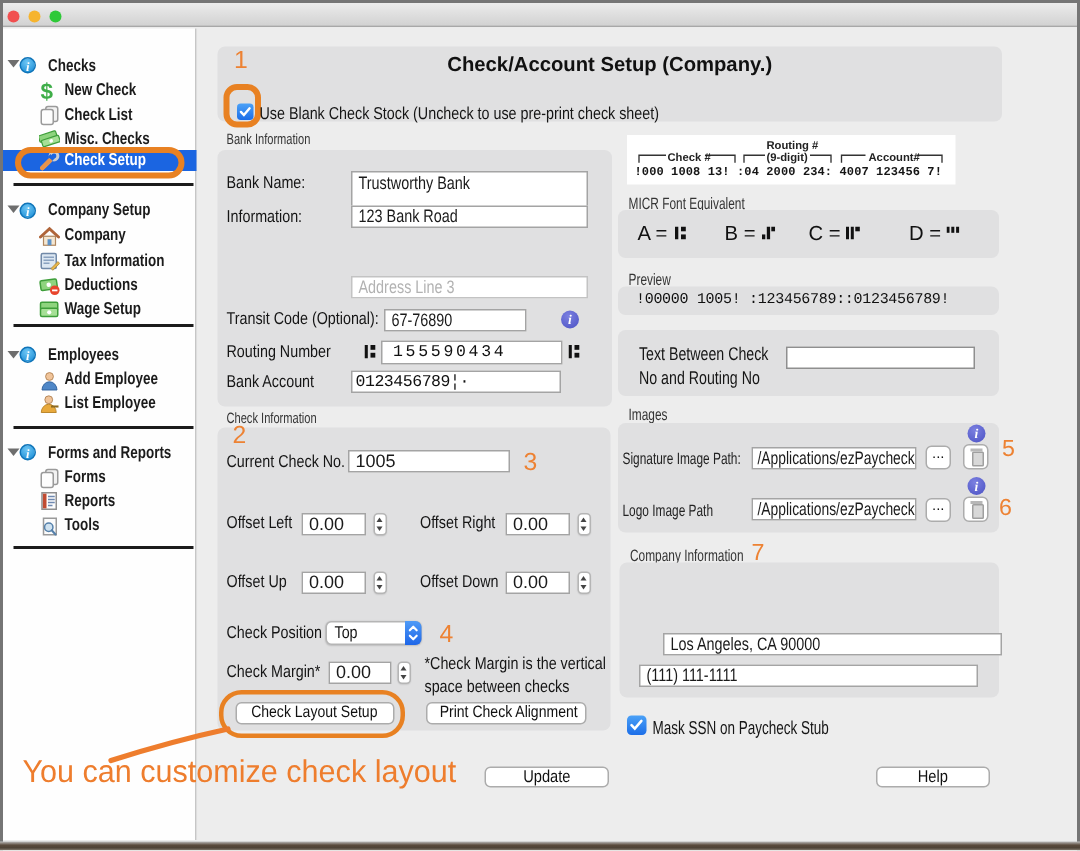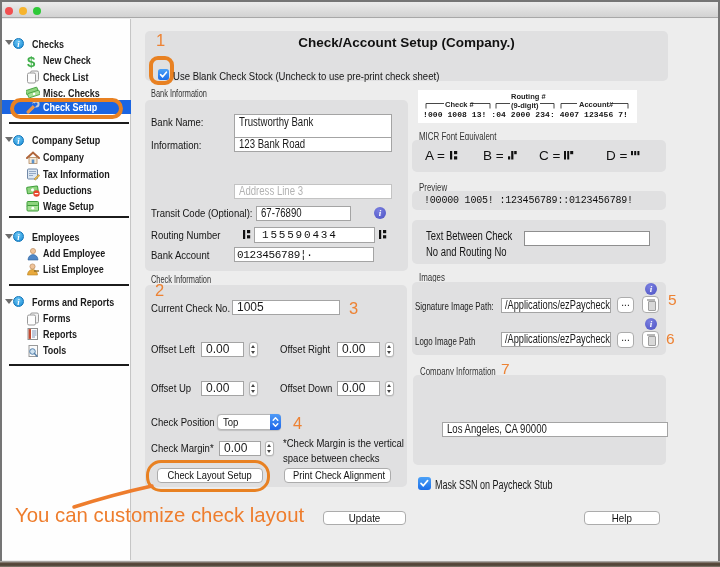--- a/index.html
+++ b/index.html
@@ -310,20 +310,21 @@
   <div class="sm2" style="left:415px;top:335px;color:#222;">Logo Image Path</div>
   <div class="inp" style="left:501px;top:332px;width:110px;height:15px;padding-left:3px;"><i style="transform:scaleX(0.77);">/Applications/ezPaycheck</i></div>
   <div class="btn" style="left:617px;top:332px;width:17px;height:16px;line-height:10px;font-size:10px;">...</div>
   <div class="btn trash" style="left:642px;top:331px;width:17px;height:17px;"></div>
   <div class="num" style="left:666px;top:330px;font-size:15.5px;">6</div>
 
   <div class="sm2" style="left:420px;top:365px;">Company Information</div>
   <div class="num" style="left:501px;top:360px;font-size:15.5px;">7</div>
   <div class="panel" style="left:413px;top:375px;width:253px;height:90px;"></div>
   <div class="inp" style="left:426px;top:422px;width:226px;height:15px;margin-left:16px;"><i>Los Angeles, CA 90000</i></div>
+  <div class="inp" style="left:426px;top:443px;width:226px;height:15px;"><i>(111) 111-1111</i></div>
 
   <div class="cb" style="left:418px;top:477px;width:12.5px;height:12.5px;border-radius:3px;">
     <svg width="12.5" height="12.5">
         <path d="M3 6.4 L5.2 8.7 L9.6 3.6" stroke="#fff" stroke-width="1.7" fill="none" stroke-linecap="round"></path>
       </svg>
   </div>
   <div class="lbl" style="left:435px;top:477.5px;font-size:12.5px;transform:scaleX(0.72);">Mask SSN on Paycheck Stub</div>
 
   <div class="btn" style="left:584px;top:511px;width:76px;height:14px;line-height:12px;font-size:11.5px;border-radius:4px;"><i>Help</i></div>
 </div>

